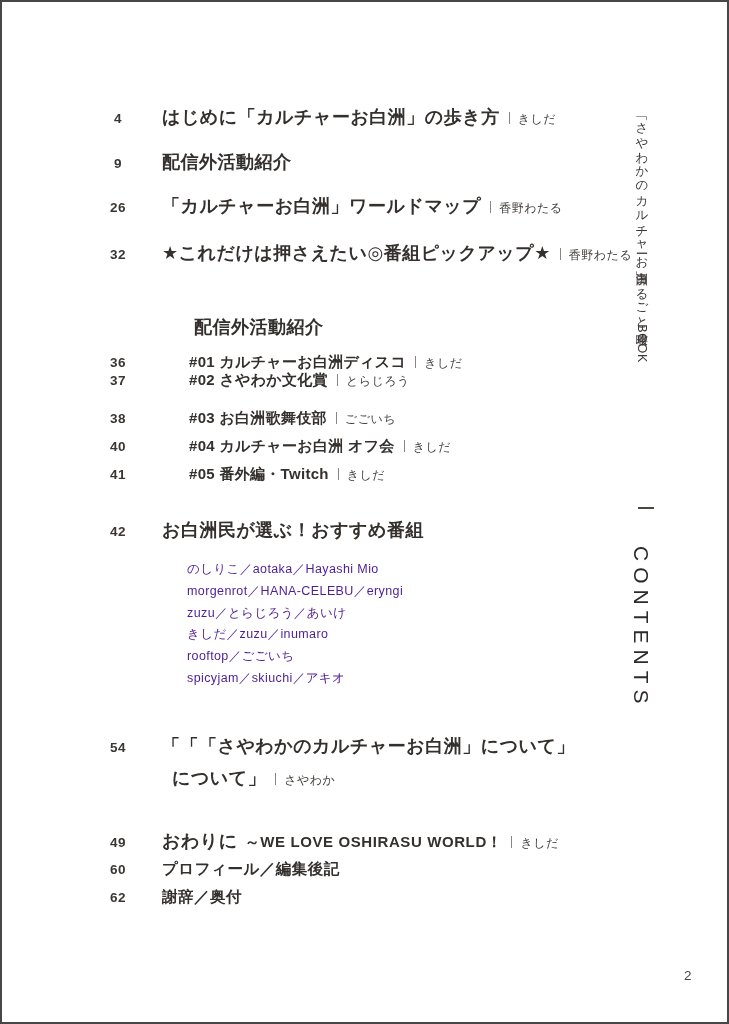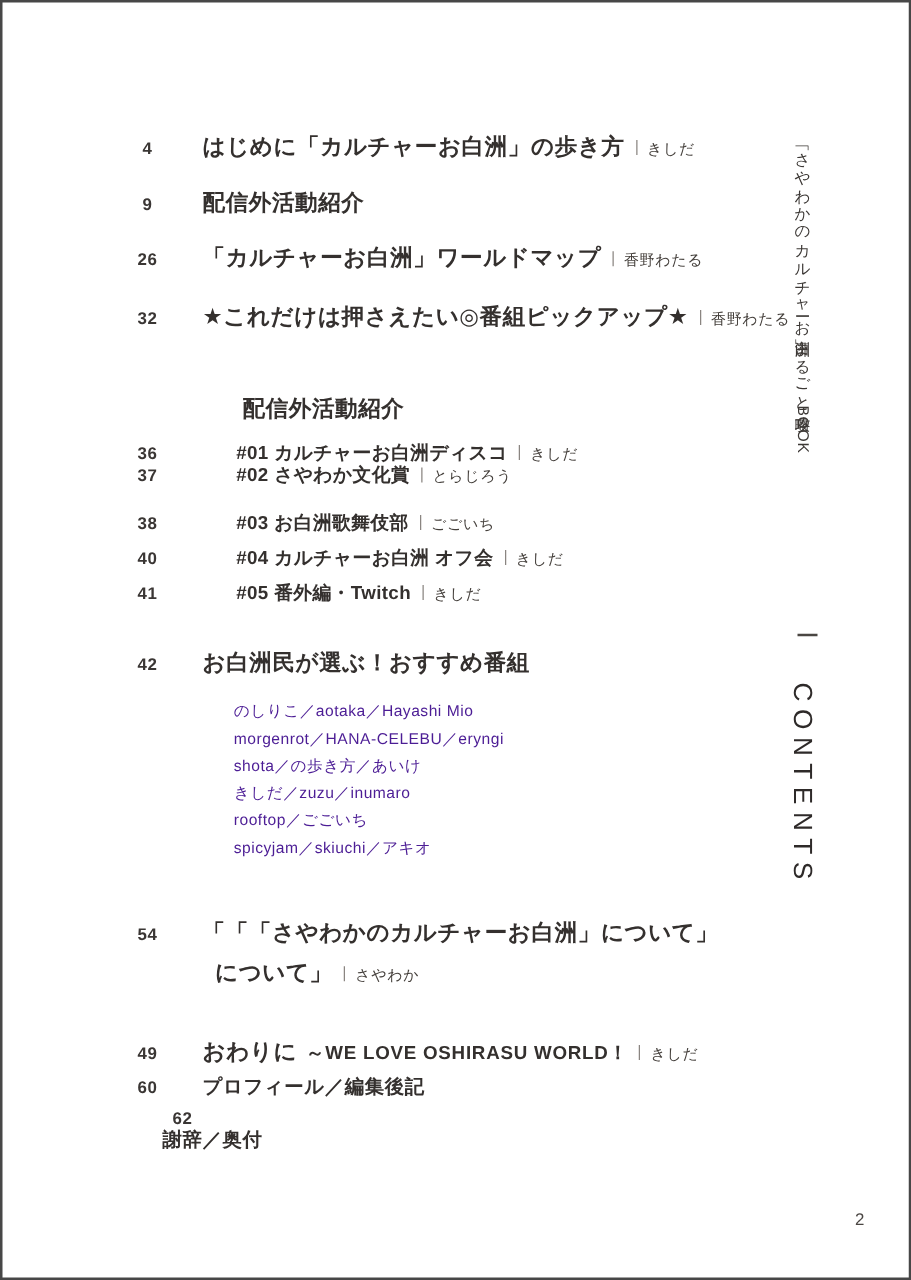--- a/index.html
+++ b/index.html
@@ -76,21 +76,21 @@
   .rh  { top: 313px; }
   .s1  { top: 351px; }
   .s2  { top: 369px; }
   .s3  { top: 407px; }
   .s4  { top: 435px; }
   .s5  { top: 463px; }
   .r42 { top: 516px; }
   .r54 { top: 732px; }
   .r58 { top: 827px; }
   .r60 { top: 857px; }
-  .r62 { top: 885px; flex-direction: column; }
+  .r62 { top: 885px; }
   .cont54 {
     position: absolute;
     left: 170px;
     top: 764px;
     font-size: 18px;
     font-weight: 600;
     letter-spacing: 0.5px;
     white-space: nowrap;
   }
   .recommend-list {
@@ -206,21 +206,21 @@
   </div>
 
   <div class="row r42">
     <span class="num">42</span>
     <span class="title"><span>お白洲民が選ぶ！おすすめ番組</span></span>
   </div>
 
   <div class="recommend-list">
     <div>のしりこ／aotaka／Hayashi Mio</div>
     <div>morgenrot／HANA-CELEBU／eryngi</div>
-    <div>shota／の歩き方／あいけ</div>
+    <div>zuzu／とらじろう／あいけ</div>
     <div>きしだ／zuzu／inumaro</div>
     <div>rooftop／ごごいち</div>
     <div>spicyjam／skiuchi／アキオ</div>
   </div>
 
   <div class="row r54">
     <span class="num">54</span>
     <span class="title"><span>「「「さやわかのカルチャーお白洲」について」</span></span>
   </div>
   <div class="cont54"><span>について」</span><span class="sep"></span><span class="author">さやわか</span></div>

